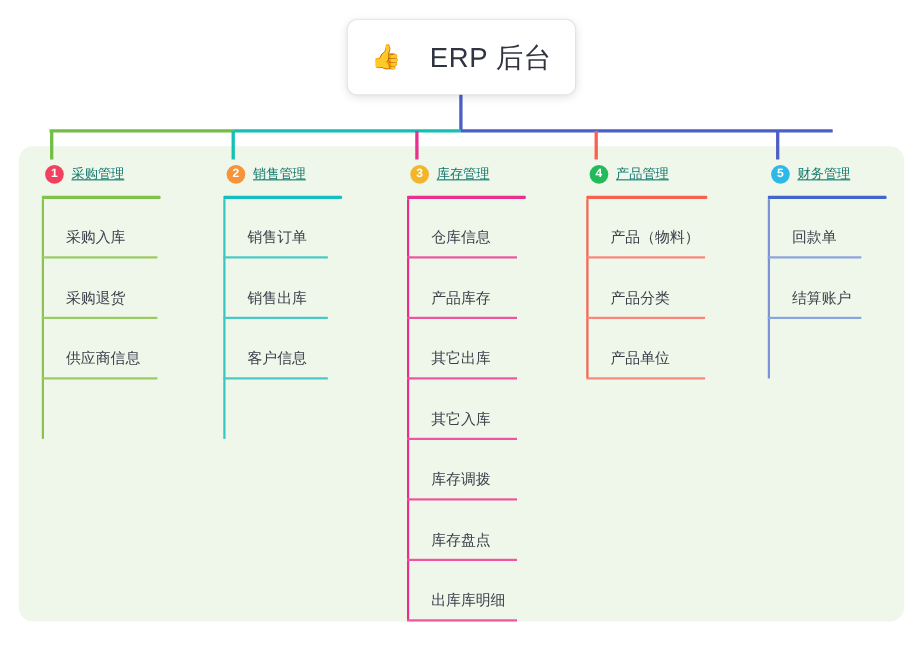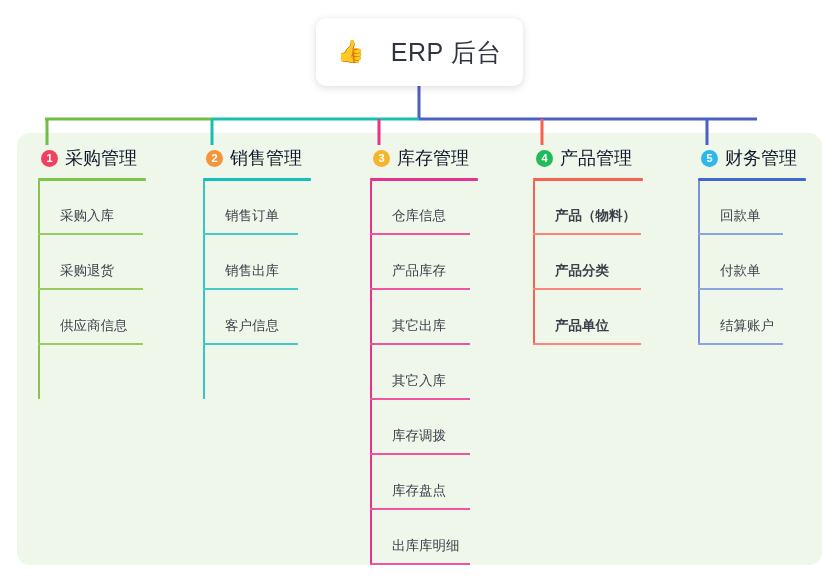--- a/index.html
+++ b/index.html
@@ -48,21 +48,21 @@
   .col-header {
     display: flex; align-items: center; gap: 7px;
     height: 30px; padding-left: 3px;
   }
   .badge {
     width: 17px; height: 17px; border-radius: 50%;
     color: #ffffff; font-size: 11px; line-height: 17px;
     text-align: center; font-weight: bold;
     flex: 0 0 auto;
   }
-  .col-title { font-size: 18px; color: #0f172a; white-space: nowrap; }
+  .col-title { font-size: 12px; color: #0f766e; white-space: nowrap; text-decoration: underline; }
   .header-rule { height: 3px; border-radius: 1px; margin-top: 5px; }
 
   .items { position: relative; margin-top: 0; }
   .spine { position: absolute; left: 0; top: 0; width: 2px; }
   .item {
     position: relative;
     height: 55px;
   }
   .item-label {
     position: absolute;
@@ -183,21 +183,21 @@
             <div class="item-rule" style="background: rgb(238, 84, 159); width: 100px;"></div>
           </div>
         </div>
       </div>
       <div class="column" style="left: 533px; top: 143px;">
         <div class="col-header">
           <span class="badge" style="background: rgb(34, 186, 90);">4</span>
           <span class="col-title">产品管理</span>
         </div>
         <div class="header-rule" style="background: rgb(248, 96, 79); width: 110px;"></div>
-        <div class="items" style="height: 165px; font-weight: bold;">
+        <div class="items" style="height: 165px;">
           <div class="spine" style="background: rgb(248, 96, 79); height: 163px;"></div>
           <div class="item">
             <span class="item-label">产品（物料）</span>
             <div class="item-rule" style="background: rgb(250, 134, 121); width: 108px;"></div>
           </div>
           <div class="item">
             <span class="item-label">产品分类</span>
             <div class="item-rule" style="background: rgb(250, 134, 121); width: 108px;"></div>
           </div>
           <div class="item">
@@ -212,24 +212,20 @@
           <span class="col-title">财务管理</span>
         </div>
         <div class="header-rule" style="background: rgb(65, 103, 207); width: 108px;"></div>
         <div class="items" style="height: 165px;">
           <div class="spine" style="background: rgb(123, 146, 216); height: 163px;"></div>
           <div class="item">
             <span class="item-label">回款单</span>
             <div class="item-rule" style="background: rgb(139, 163, 222); width: 85px;"></div>
           </div>
           <div class="item">
-            <span class="item-label">付款单</span>
-            <div class="item-rule" style="background: rgb(139, 163, 222); width: 85px;"></div>
-          </div>
-          <div class="item">
             <span class="item-label">结算账户</span>
             <div class="item-rule" style="background: rgb(139, 163, 222); width: 85px;"></div>
           </div>
         </div>
       </div>
     </div>
 
 </div>
 
 </body></html>

